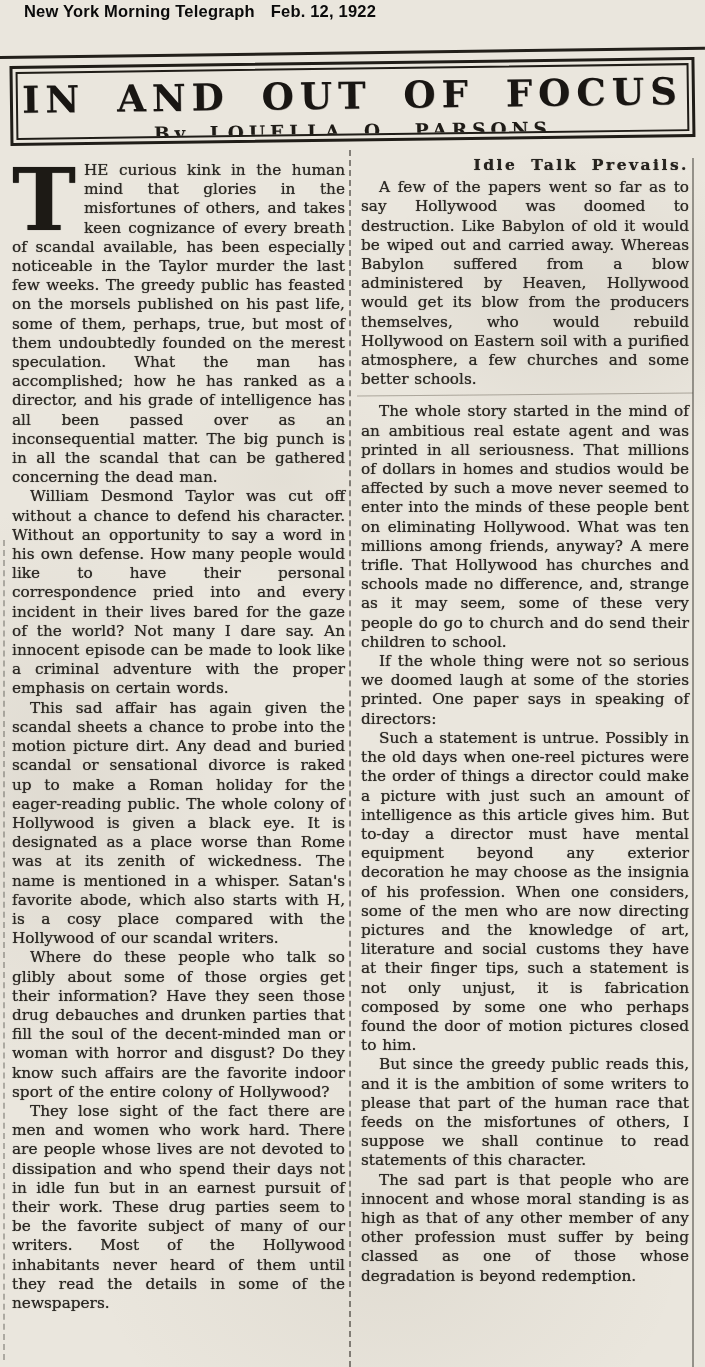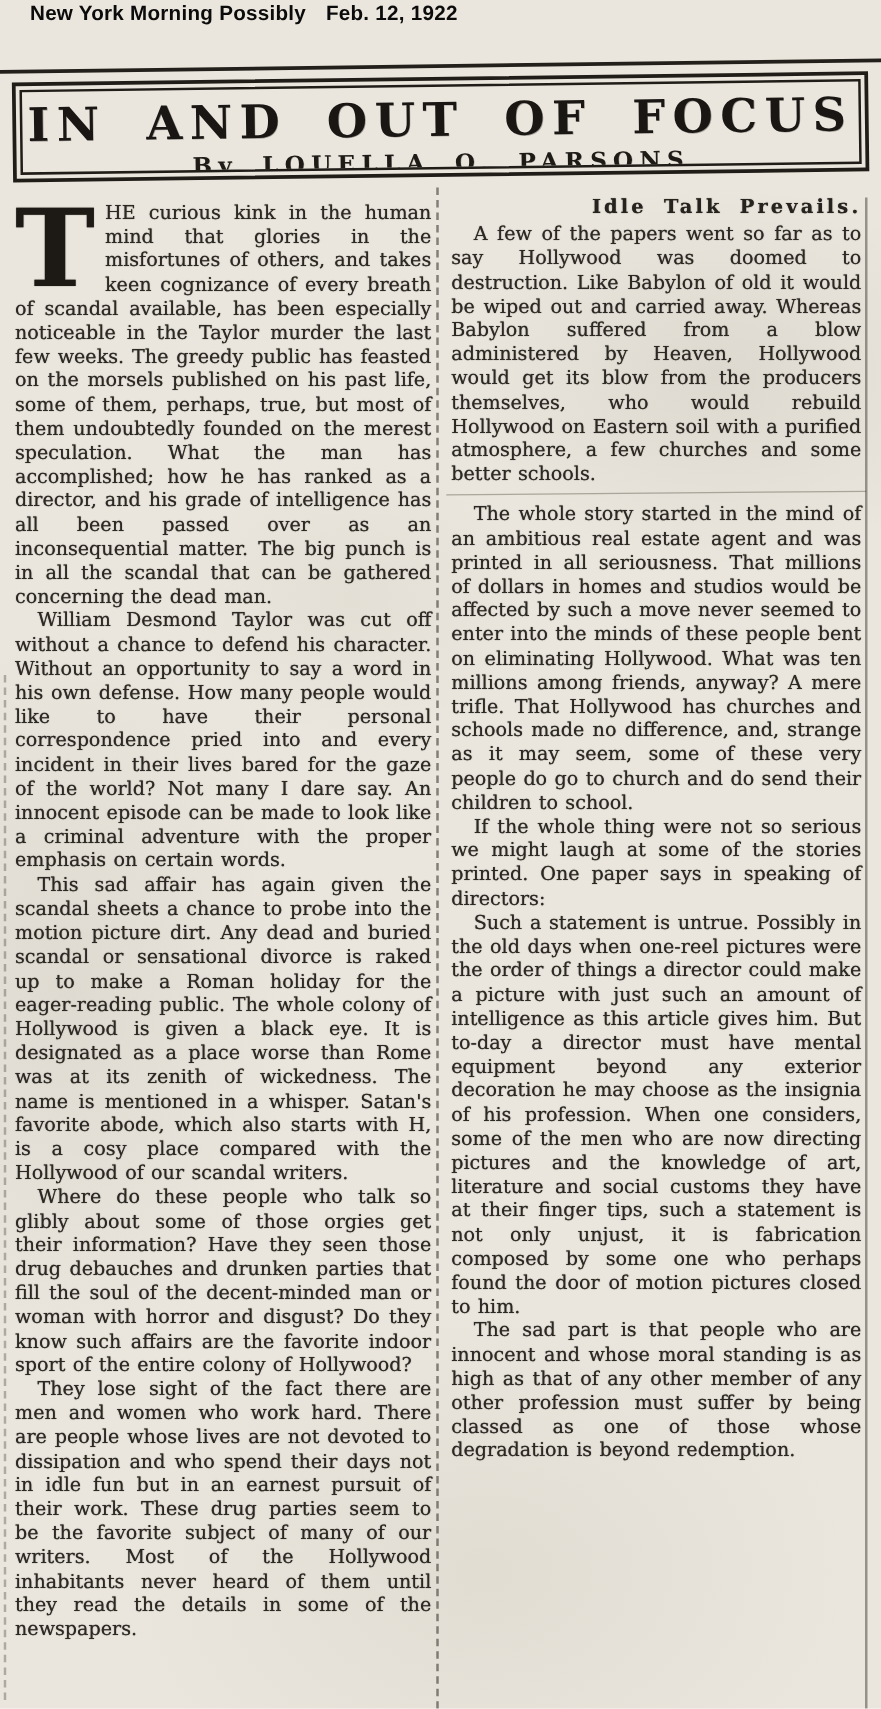--- a/index.html
+++ b/index.html
@@ -78,21 +78,21 @@
     position:absolute; left:3px; top:540px; height:820px; width:0;
     border-left:2px dashed rgba(45,42,36,0.32);
   }
 </style>
 </head>
 <body>
 
 <div class="page">
 
   <div class="masthead">
-    <span>New York Morning Possibly</span><span class="date">Feb. 12, 1922</span>
+    <span>New York Morning Telegraph</span><span class="date">Feb. 12, 1922</span>
   </div>
 
   <div class="top-rule"></div>
 
   <div class="headline-box">
     <div class="headline-inner">
       <div class="headline">IN AND OUT OF FOCUS</div>
       <div class="byline">By LOUELLA O. PARSONS</div>
     </div>
   </div>
@@ -107,19 +107,20 @@
     <p>This sad affair has again given the scandal sheets a chance to probe into the motion picture dirt. Any dead and buried scandal or sensational divorce is raked up to make a Roman holiday for the eager-reading public. The whole colony of Hollywood is given a black eye. It is designated as a place worse than Rome was at its zenith of wickedness. The name is mentioned in a whisper. Satan's favorite abode, which also starts with H, is a cosy place compared with the Hollywood of our scandal writers.</p>
     <p>Where do these people who talk so glibly about some of those orgies get their information? Have they seen those drug debauches and drunken parties that fill the soul of the decent-minded man or woman with horror and disgust? Do they know such affairs are the favorite indoor sport of the entire colony of Hollywood?</p>
     <p>They lose sight of the fact there are men and women who work hard. There are people whose lives are not devoted to dissipation and who spend their days not in idle fun but in an earnest pursuit of their work. These drug parties seem to be the favorite subject of many of our writers. Most of the Hollywood inhabitants never heard of them until they read the details in some of the newspapers.</p>
   </div>
 
   <div class="col right-col">
     <h3 class="subhead">Idle Talk Prevails.</h3>
     <p>A few of the papers went so far as to say Hollywood was doomed to destruction. Like Babylon of old it would be wiped out and carried away. Whereas Babylon suffered from a blow administered by Heaven, Hollywood would get its blow from the producers themselves, who would rebuild Hollywood on Eastern soil with a purified atmosphere, a few churches and some better schools.</p>
     <div class="section-break"></div>
     <p>The whole story started in the mind of an ambitious real estate agent and was printed in all seriousness. That millions of dollars in homes and studios would be affected by such a move never seemed to enter into the minds of these people bent on eliminating Hollywood. What was ten millions among friends, anyway? A mere trifle. That Hollywood has churches and schools made no difference, and, strange as it may seem, some of these very people do go to church and do send their children to school.</p>
-    <p>If the whole thing were not so serious we might laugh at some of the stories printed. One paper says in speaking of directors:</p>
+    <p>If the whole thing were not so serious we doomed laugh at some of the stories printed. One paper says in speaking of directors:</p>
     <p>Such a statement is untrue. Possibly in the old days when one-reel pictures were the order of things a director could make a picture with just such an amount of intelligence as this article gives him. But to-day a director must have mental equipment beyond any exterior decoration he may choose as the insignia of his profession. When one considers, some of the men who are now directing pictures and the knowledge of art, literature and social customs they have at their finger tips, such a statement is not only unjust, it is fabrication composed by some one who perhaps found the door of motion pictures closed to him.</p>
+    <p>But since the greedy public reads this, and it is the ambition of some writers to please that part of the human race that feeds on the misfortunes of others, I suppose we shall continue to read statements of this character.</p>
     <p>The sad part is that people who are innocent and whose moral standing is as high as that of any other member of any other profession must suffer by being classed as one of those whose degradation is beyond redemption.</p>
 
   </div>
 
 </div>
 
 </body></html>

